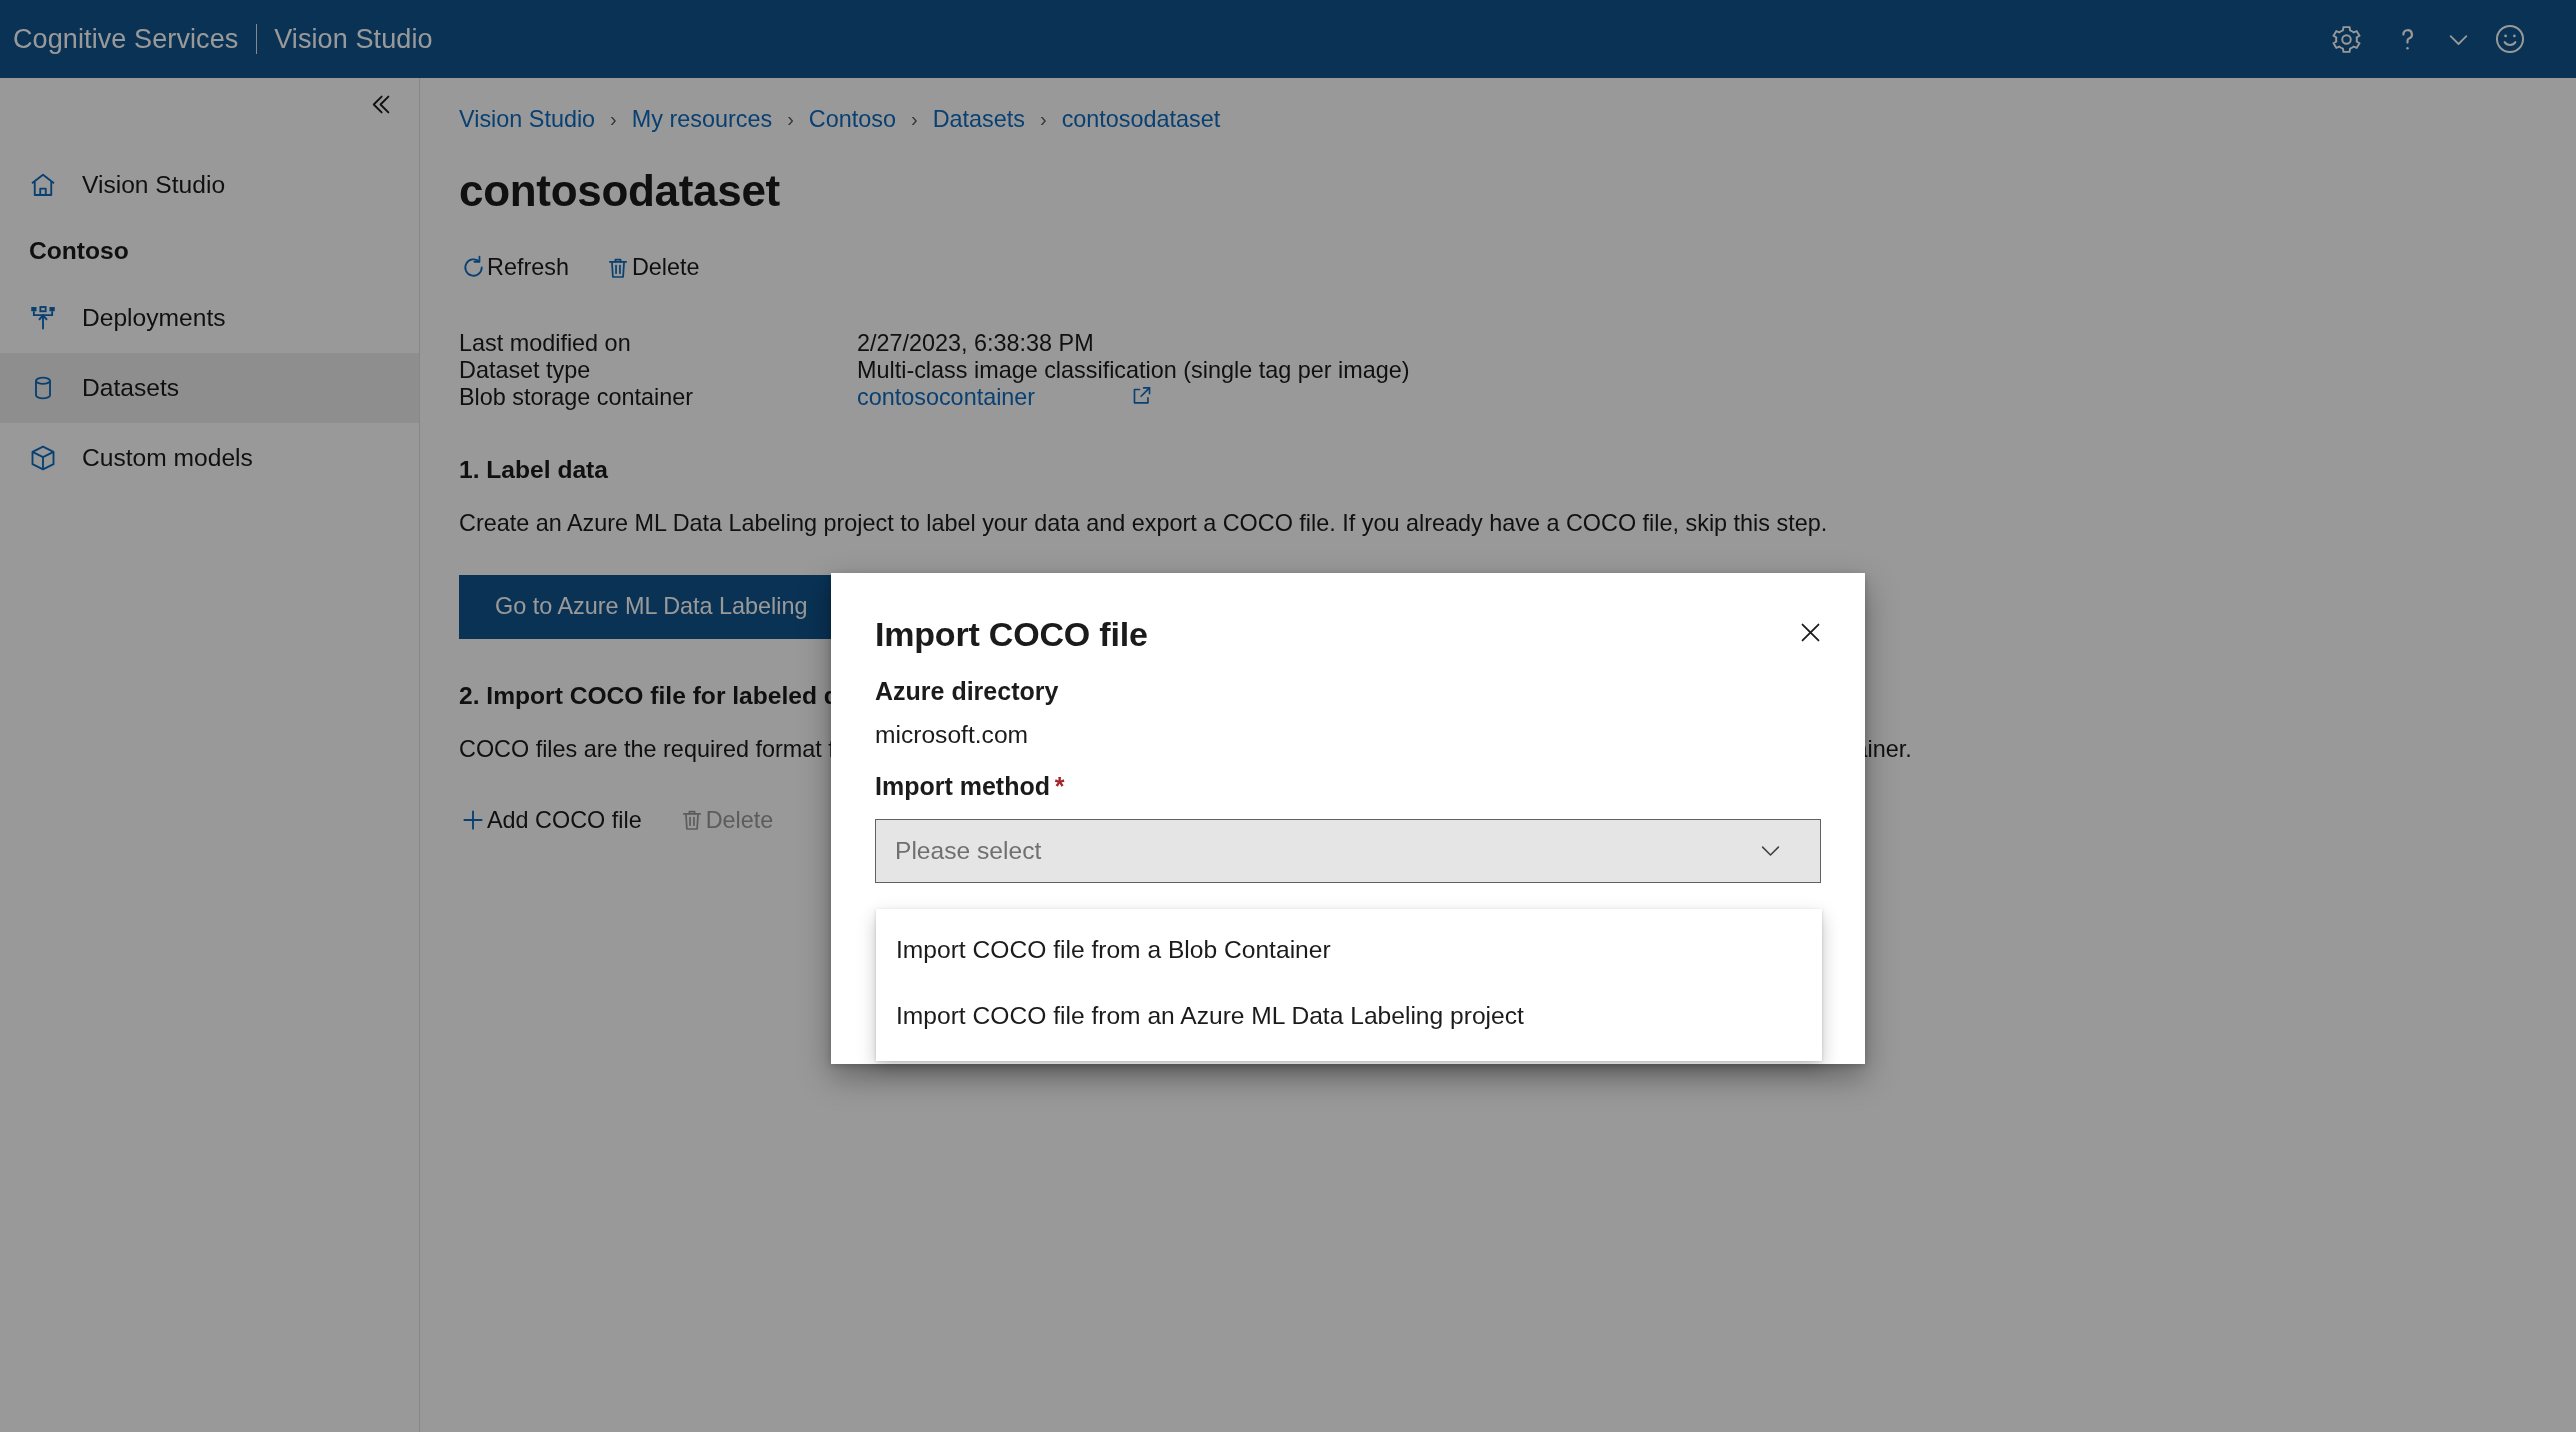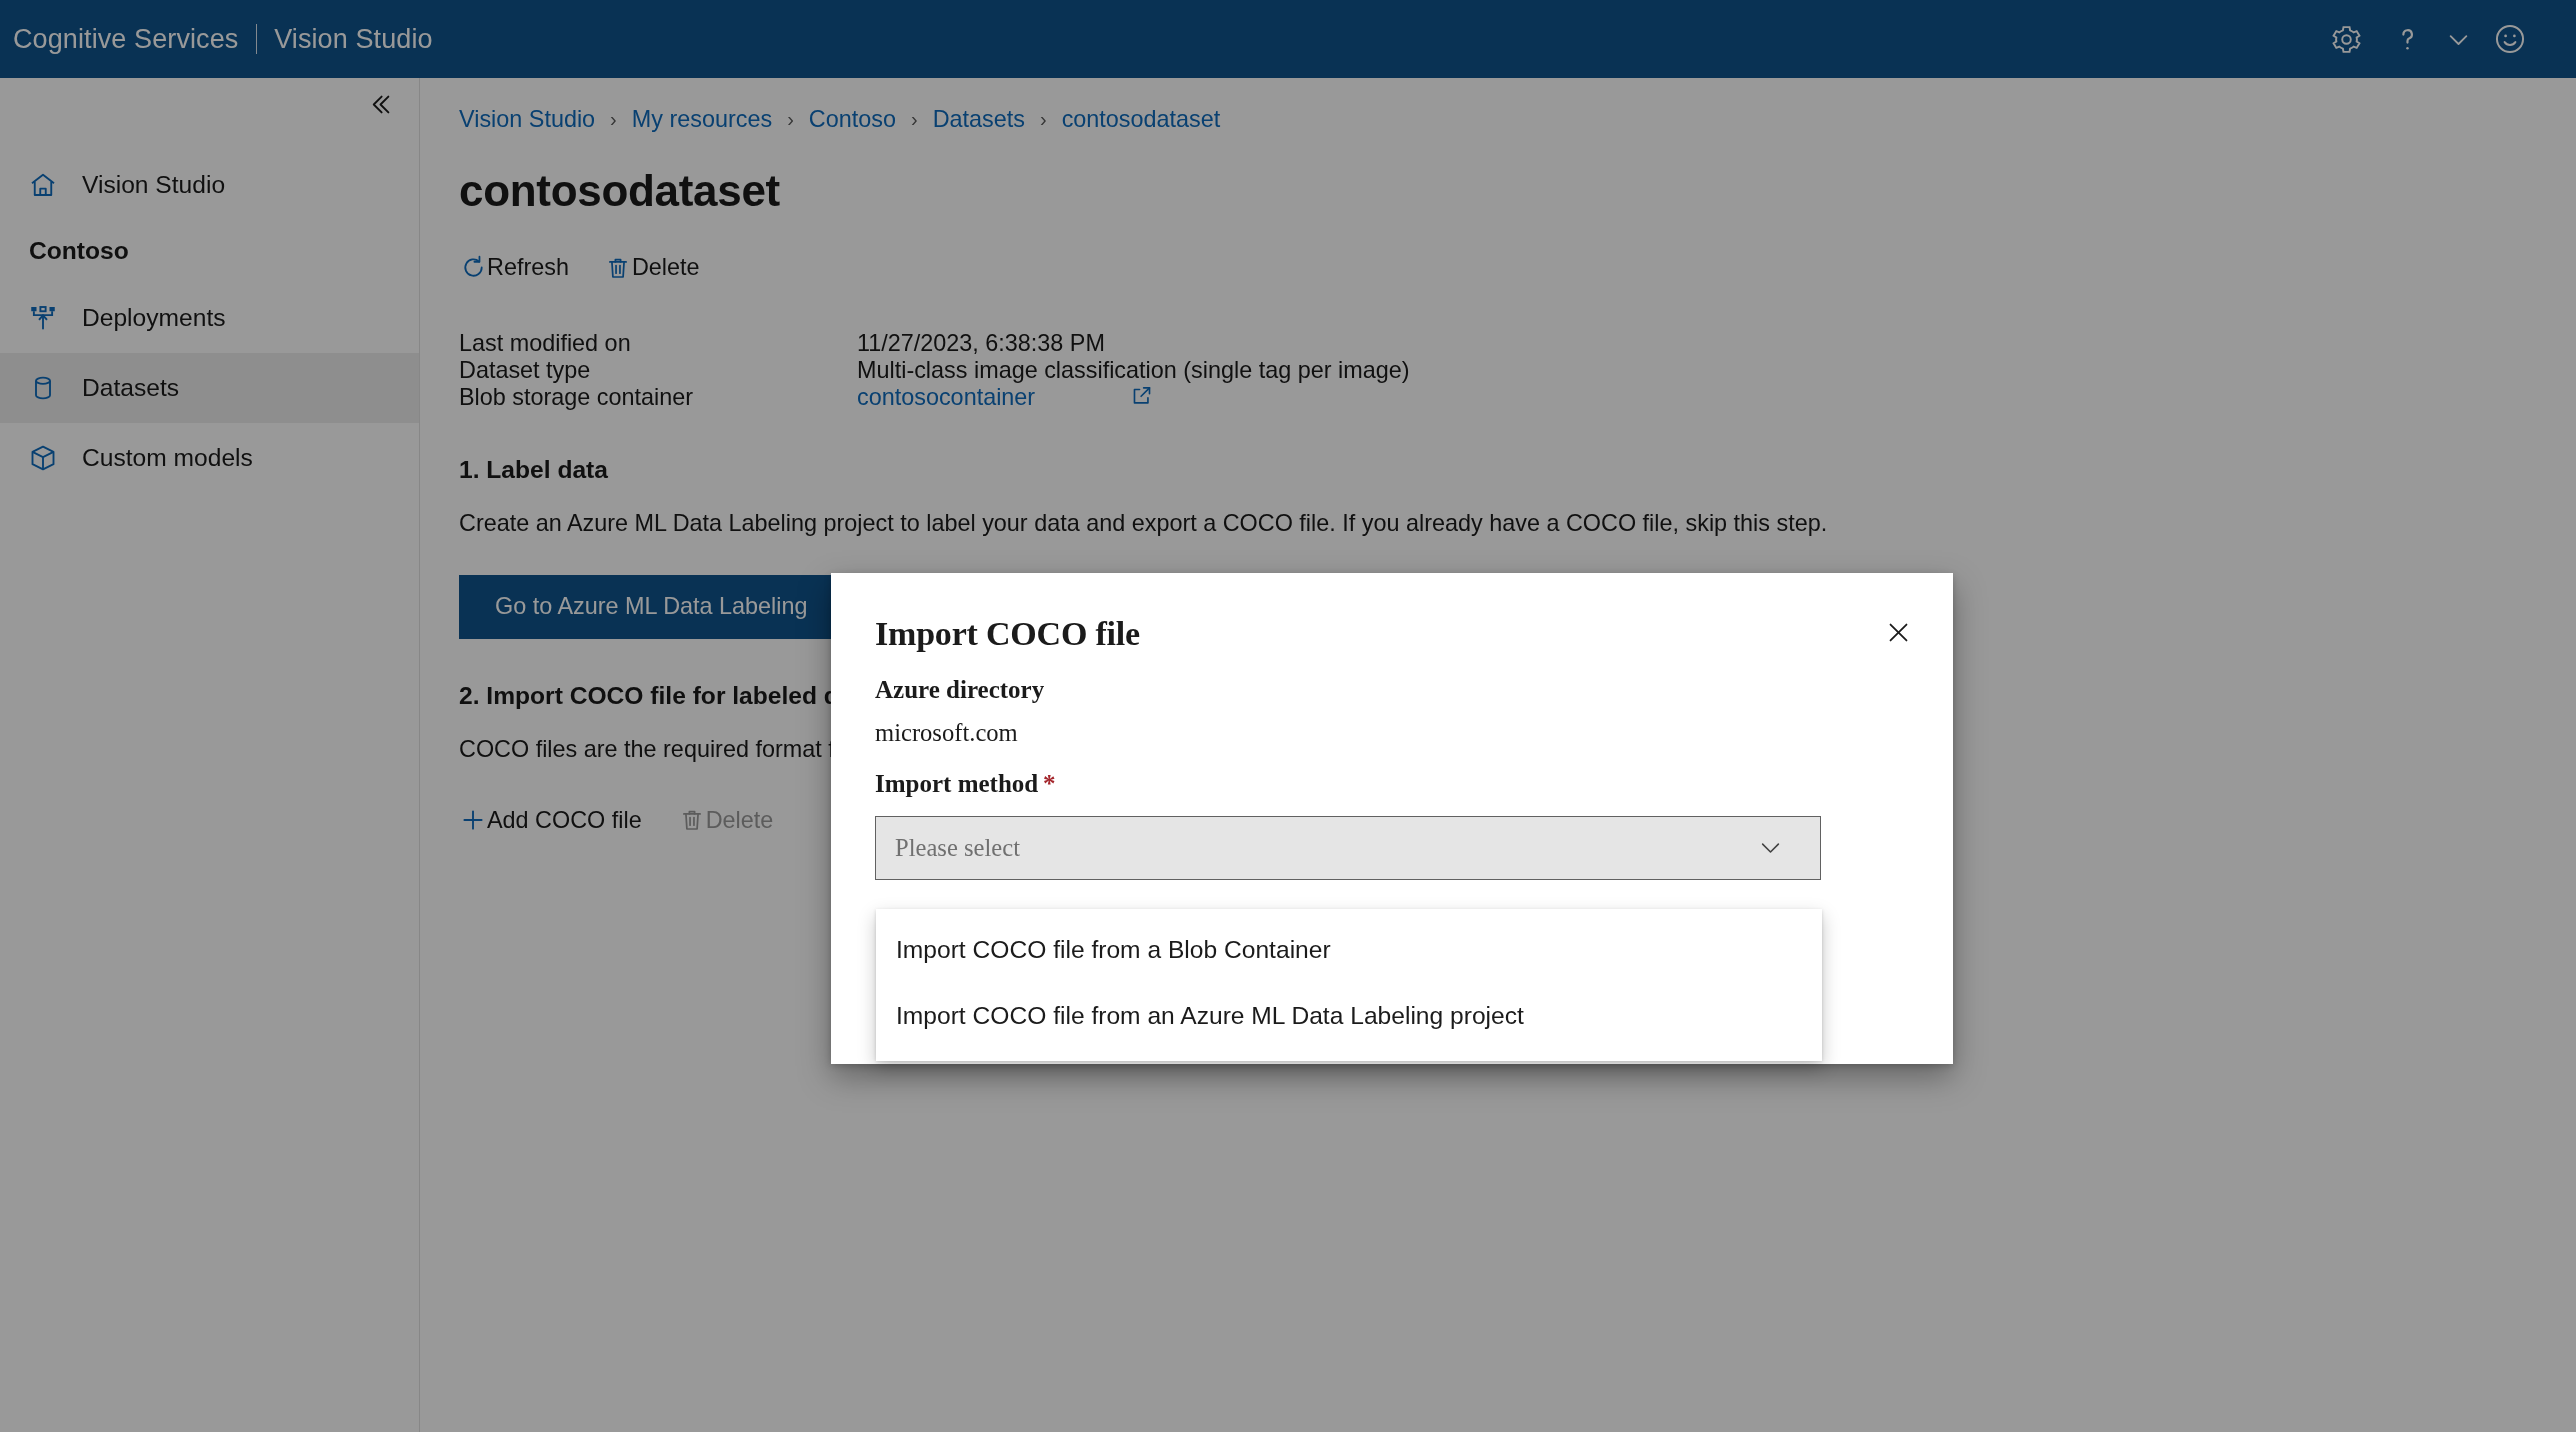--- a/index.html
+++ b/index.html
@@ -191,26 +191,25 @@
     height: 44px;
   }
   .subcmd .cmd-ic.plus { color:#0f6cbd; }
   .cmd.disabled { color:#9a9a9a; }
   .cmd.disabled .cmd-ic { color:#9a9a9a; }
 
   
   .dialog {
     position: absolute;
     left: 831px; top: 573px;
-    width: 1122px; height: 491px;
+    width: 1034px; height: 491px;
     background: #ffffff;
     box-shadow: 0 13px 30px rgba(0,0,0,.34), 0 2.3px 7px rgba(0,0,0,.20);
     z-index: 120;
     padding: 0;
-    font-family: Liberation Serif, serif;
   }
   .dlg-head {
     display: flex; align-items: flex-start;
     padding: 42px 36px 0 44px;
   }
   .dlg-title {
     font-size: 34px;
     font-weight: 700;
     color: #1b1b1b;
     letter-spacing: -0.2px;
@@ -412,21 +411,21 @@
             <path d="M10.2 9.8v7"></path>
               <path d="M13.8 9.8v7"></path>
           </svg>
         </span>
         <span>Delete</span>
       </div>
     </div>
 
     <div class="meta">
       <div class="meta-k">Last modified on</div>
-      <div class="meta-v">11/27/2023, 6:38:38 PM</div>
+      <div class="meta-v">2/27/2023, 6:38:38 PM</div>
 
       <div class="meta-k">Dataset type</div>
       <div class="meta-v">Multi-class image classification (single tag per image)</div>
 
       <div class="meta-k">Blob storage container</div>
       <div class="meta-v">
         <span class="meta-link">contosocontainer</span>
         <span class="ext-ic">
           <svg width="23.4" height="23.4" viewBox="0 0 24 24" fill="none" stroke="currentColor" stroke-width="1.7" stroke-linecap="round" stroke-linejoin="round">
             <path d="M14 4h6v6"></path>

